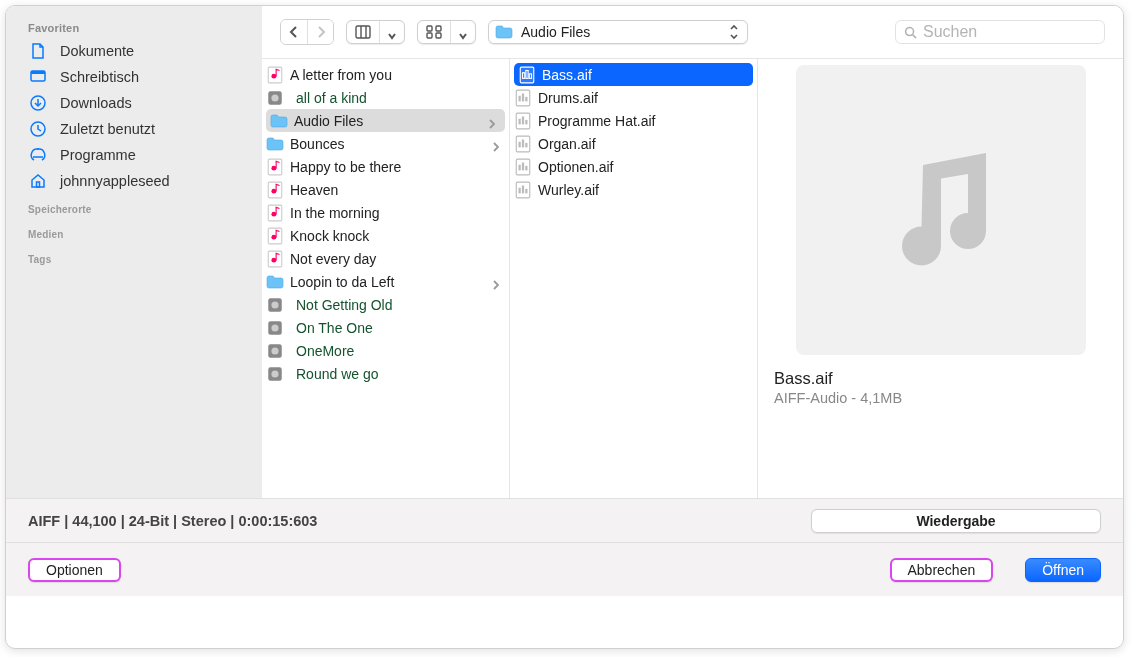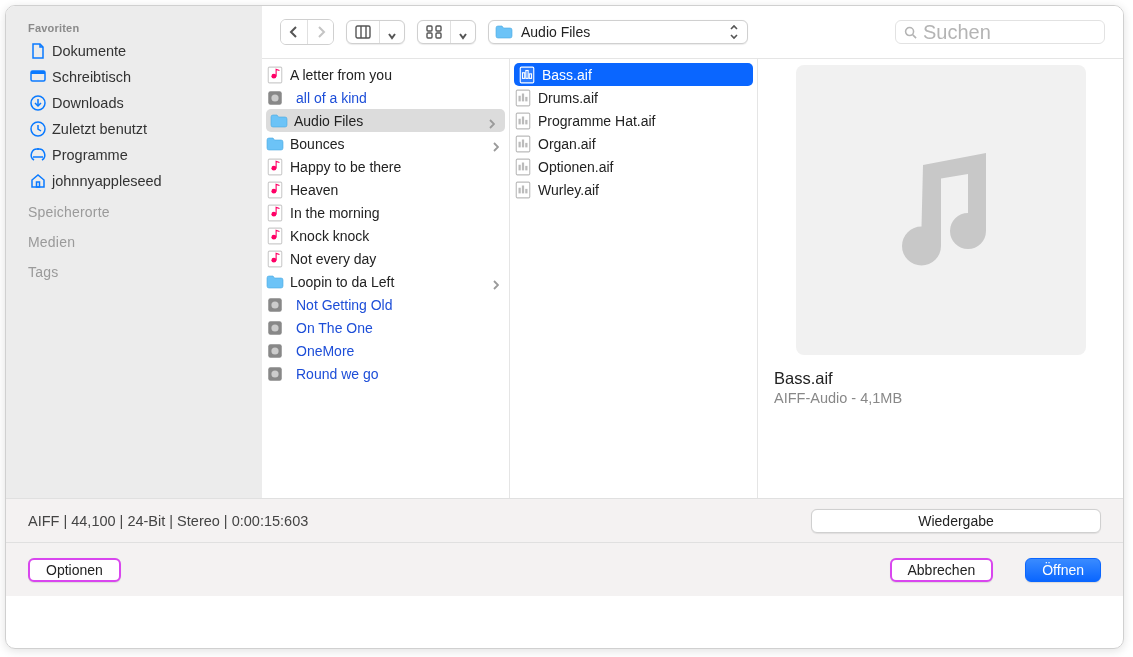--- a/index.html
+++ b/index.html
@@ -1,24 +1,24 @@
 <!DOCTYPE html>
 <html><head>
 <meta charset="utf-8">
 <style>
   * { box-sizing: border-box; margin: 0; padding: 0; }
   html, body { width: 1133px; height: 657px; font-family: -apple-system, "Helvetica Neue", Arial, sans-serif; font-size: 13px; color: #222; background:#fff; }
   .window { width:1119px; height:644px; border:1px solid #d0d0d0; border-radius:10px; overflow:hidden; display:flex; flex-direction:column; margin:5px; box-shadow:0 2px 10px rgba(0,0,0,.12);}
   .top { display:flex; height:492px; }
   .sidebar { width:256px; background:#ececec; padding:10px 0; overflow:hidden;}
   .section-header { font-size:11px; font-weight:600; color:#8a8a8a; padding:6px 22px 4px; letter-spacing:.2px;}
-  .sb-item { display:flex; align-items:center; padding:3px 22px; gap:4px; cursor:default; font-size:14.5px; color:#333;}
+  .sb-item { display:flex; align-items:center; padding:3px 22px; gap:12px; cursor:default; font-size:14.5px; color:#333;}
   .sb-icon { width:20px; height:20px; display:flex; align-items:center; justify-content:center; color:#0a7aff; flex:0 0 20px;}
   .sb-icon svg { width:18px; height:18px; stroke:#0a7aff; fill:none; stroke-width:1.5;}
-  .section-header.dim { color:#9a9a9a; font-weight:400; font-size:14px; padding:10px 22px 4px;}
+  .section-header.dim { color:#9a9a9a; font-weight:700; font-size:10px; padding:10px 22px 4px;}
   
   .main { flex:1; display:flex; flex-direction:column; background:#fff;}
   .toolbar { height:52px; display:flex; align-items:center; padding:0 18px; gap:12px;}
   .nav-btns { display:flex; border:1px solid #d0d0d0; border-radius:6px; overflow:hidden;}
   .nav-btn { width:26px; height:24px; display:flex; align-items:center; justify-content:center; background:#fff; }
   .nav-btn + .nav-btn { border-left:1px solid #e0e0e0;}
   .nav-btn.disabled svg { stroke:#c4c4c4;}
   .nav-btn svg { width:10px; height:12px; stroke:#555; stroke-width:2; fill:none;}
   .seg { display:flex; align-items:center; border:1px solid #d0d0d0; border-radius:6px; height:24px; background:#fff; box-shadow:0 .5px 1px rgba(0,0,0,.08);}
   .seg-part { padding:0 8px; display:flex; align-items:center; gap:2px; height:100%;}
@@ -26,42 +26,42 @@
   .seg svg.ic { width:16px; height:14px; stroke:#555; fill:none; stroke-width:1.4;}
   .chev { width:8px; height:8px; }
   .chev svg{ width:8px;height:8px;stroke:#555;stroke-width:2;fill:none;}
   .path-pop { flex:0 0 260px; height:24px; border:1px solid #d0d0d0; border-radius:6px; display:flex; align-items:center; padding:0 6px; gap:8px; background:#fff; box-shadow:0 .5px 1px rgba(0,0,0,.08);}
   .path-pop .fld-ic { width:18px;height:14px;}
   .path-label { flex:1; font-size:14px; color:#222;}
   .updown { width:14px;height:18px;}
   .updown svg{width:14px;height:18px;stroke:#555;stroke-width:1.6;fill:none;}
   .search { margin-left:auto; width:210px; height:24px; border:1px solid #e2e2e2; border-radius:6px; display:flex; align-items:center; padding:0 8px; gap:6px; color:#b4b4b4; background:#fff;}
   .search svg{width:13px;height:13px;stroke:#b4b4b4;fill:none;stroke-width:1.7;}
-  .search span{font-size:20px;}
+  .search span{font-size:16px;}
   
   .columns { flex:1; display:flex; border-top:1px solid #e5e5e5; overflow:hidden;}
   .col { overflow:auto; padding:4px 0;}
   .col1 { width:248px; border-right:1px solid #e5e5e5;}
   .col2 { width:248px; border-right:1px solid #e5e5e5;}
   .col3 { flex:1; padding:6px 12px;}
   .row { display:flex; align-items:center; height:23px; padding:0 8px 0 4px; gap:6px; font-size:14px;}
-  .row.dim { color:#1d4ed8;gap:12px;}
+  .row.dim { color:#14532d;gap:12px;}
   .row.sel-gray { background:#dcdcdc; border-radius:5px; margin:0 4px;}
   .row.sel-blue { background:#0a66ff; color:#fff; border-radius:5px; margin:0 4px;}
   .row.sel-blue .file-ic rect{fill:#2b7bff;stroke:#fff;}
   .row .file-ic { width:18px; height:18px; flex:0 0 18px; display:flex;align-items:center;justify-content:center;}
   .row .arrow { margin-left:auto; width:8px;height:10px;}
   .row .arrow svg{width:6px;height:10px;stroke:#9a9a9a;stroke-width:1.8;fill:none;}
   
   .preview-box { width:290px; height:290px; background:#f1f1f1; border-radius:8px; display:flex; align-items:center; justify-content:center; margin:0 auto 14px;}
   .preview-box svg { width:150px; height:150px; fill:#c8c8c8;}
   .prev-name { font-size:16.5px; color:#222; padding-left:4px;}
   .prev-meta { font-size:14.5px; color:#888; padding:2px 0 0 4px;}
   
-  .info-bar { height:44px; border-top:1px solid #e0e0e0; display:flex; align-items:center; padding:0 22px; gap:14px; background:#f4f2f2;}
+  .info-bar { height:44px; border-top:1px solid #e0e0e0; display:flex; align-items:center; padding:0 22px; gap:14px; background:#f4f2f2;font-weight:bold;}
   .info-text { font-size:14.5px; color:#444;}
   .play-btn { margin-left:auto; width:290px; height:24px; border:1px solid #d0d0d0; border-radius:6px; background:#fff; font-size:14px; display:flex;align-items:center;justify-content:center; box-shadow:0 .5px 1px rgba(0,0,0,.08);}
   
   .footer { height:54px; border-top:1px solid #e0e0e0; display:flex; align-items:center; padding:0 22px; background:#f4f2f2;}
   .btn { height:24px; padding:0 16px; border:2px solid #d946ef; border-radius:6px; background:#fff; font-size:14px; display:flex;align-items:center; box-shadow:0 .5px 1px rgba(0,0,0,.1);}
   .btn.primary { background:linear-gradient(#3a8bff,#0a66ff); color:#fff; border:1px solid #0a66ff; font-weight:500;}
   .footer .spacer{flex:1;}
   .footer .btn + .btn { margin-left:32px;text-align:right;}
   
   .fld-ic svg{width:18px;height:14px;}

